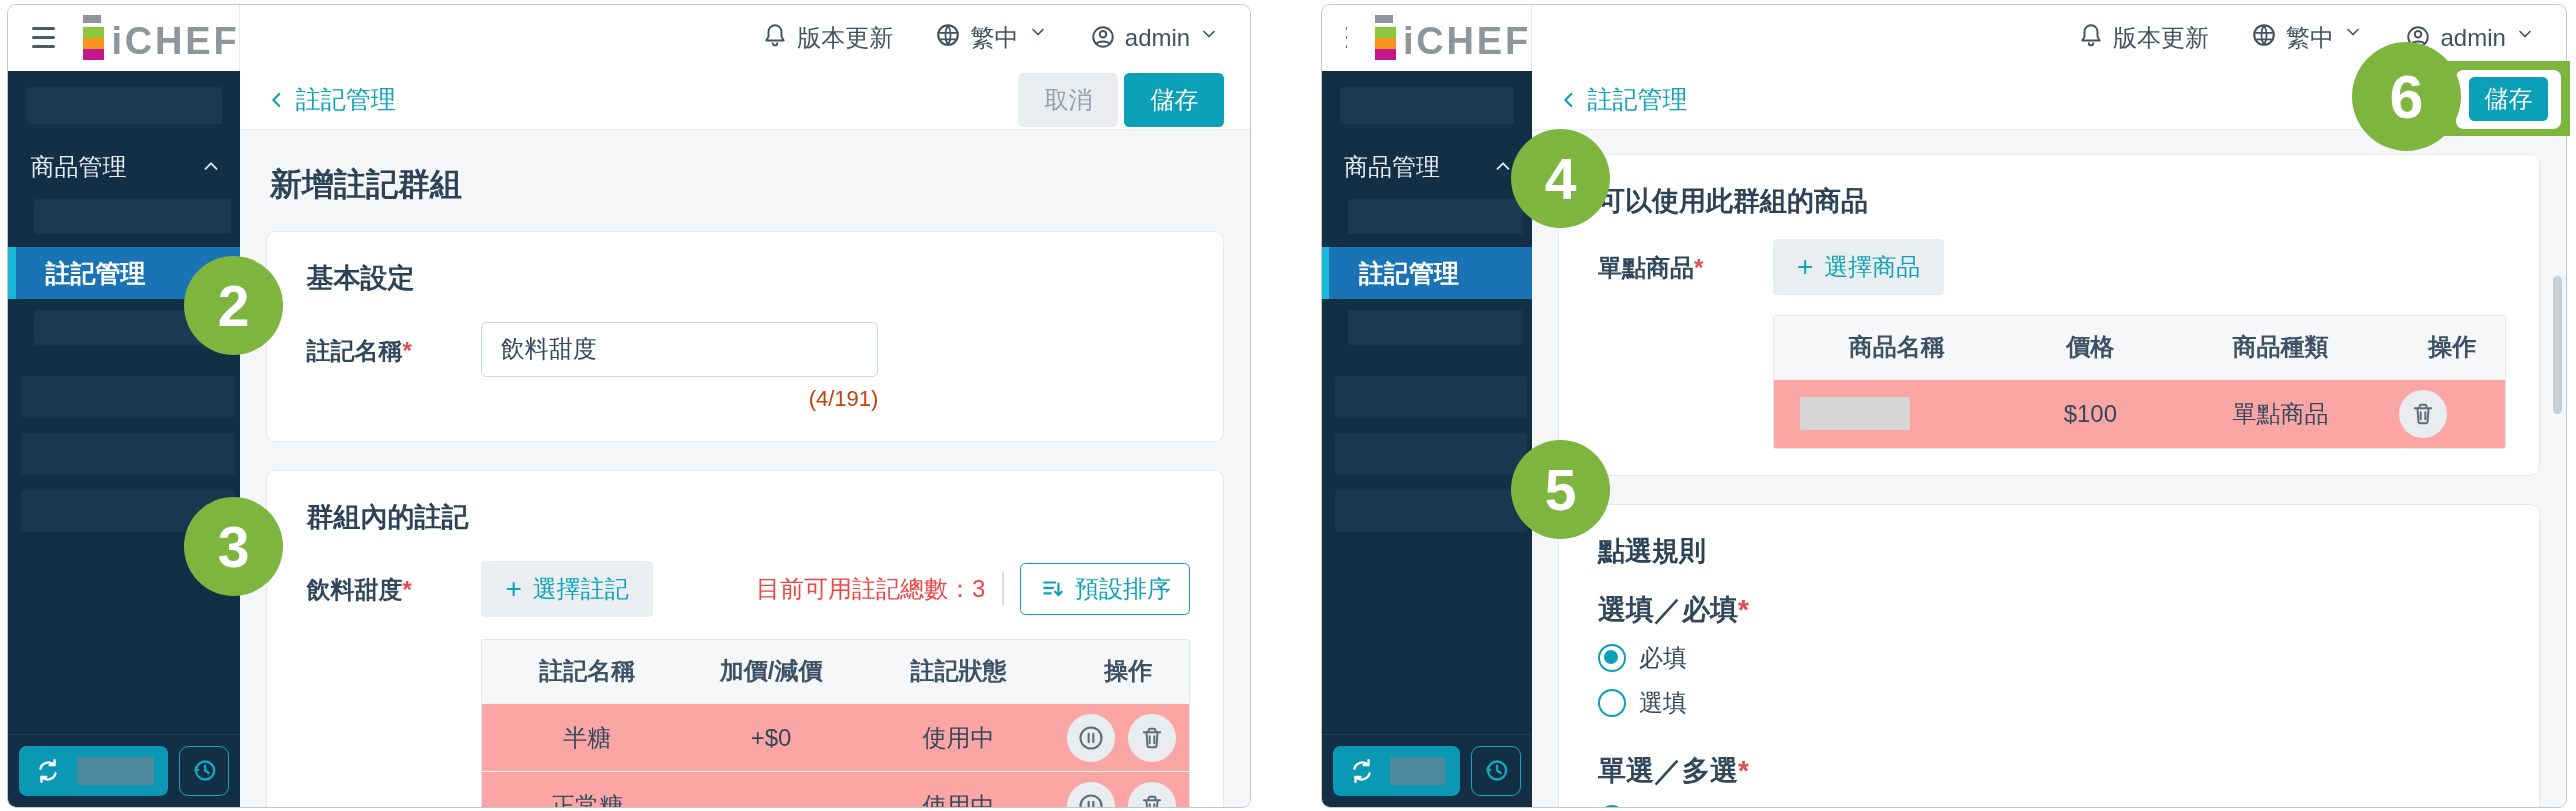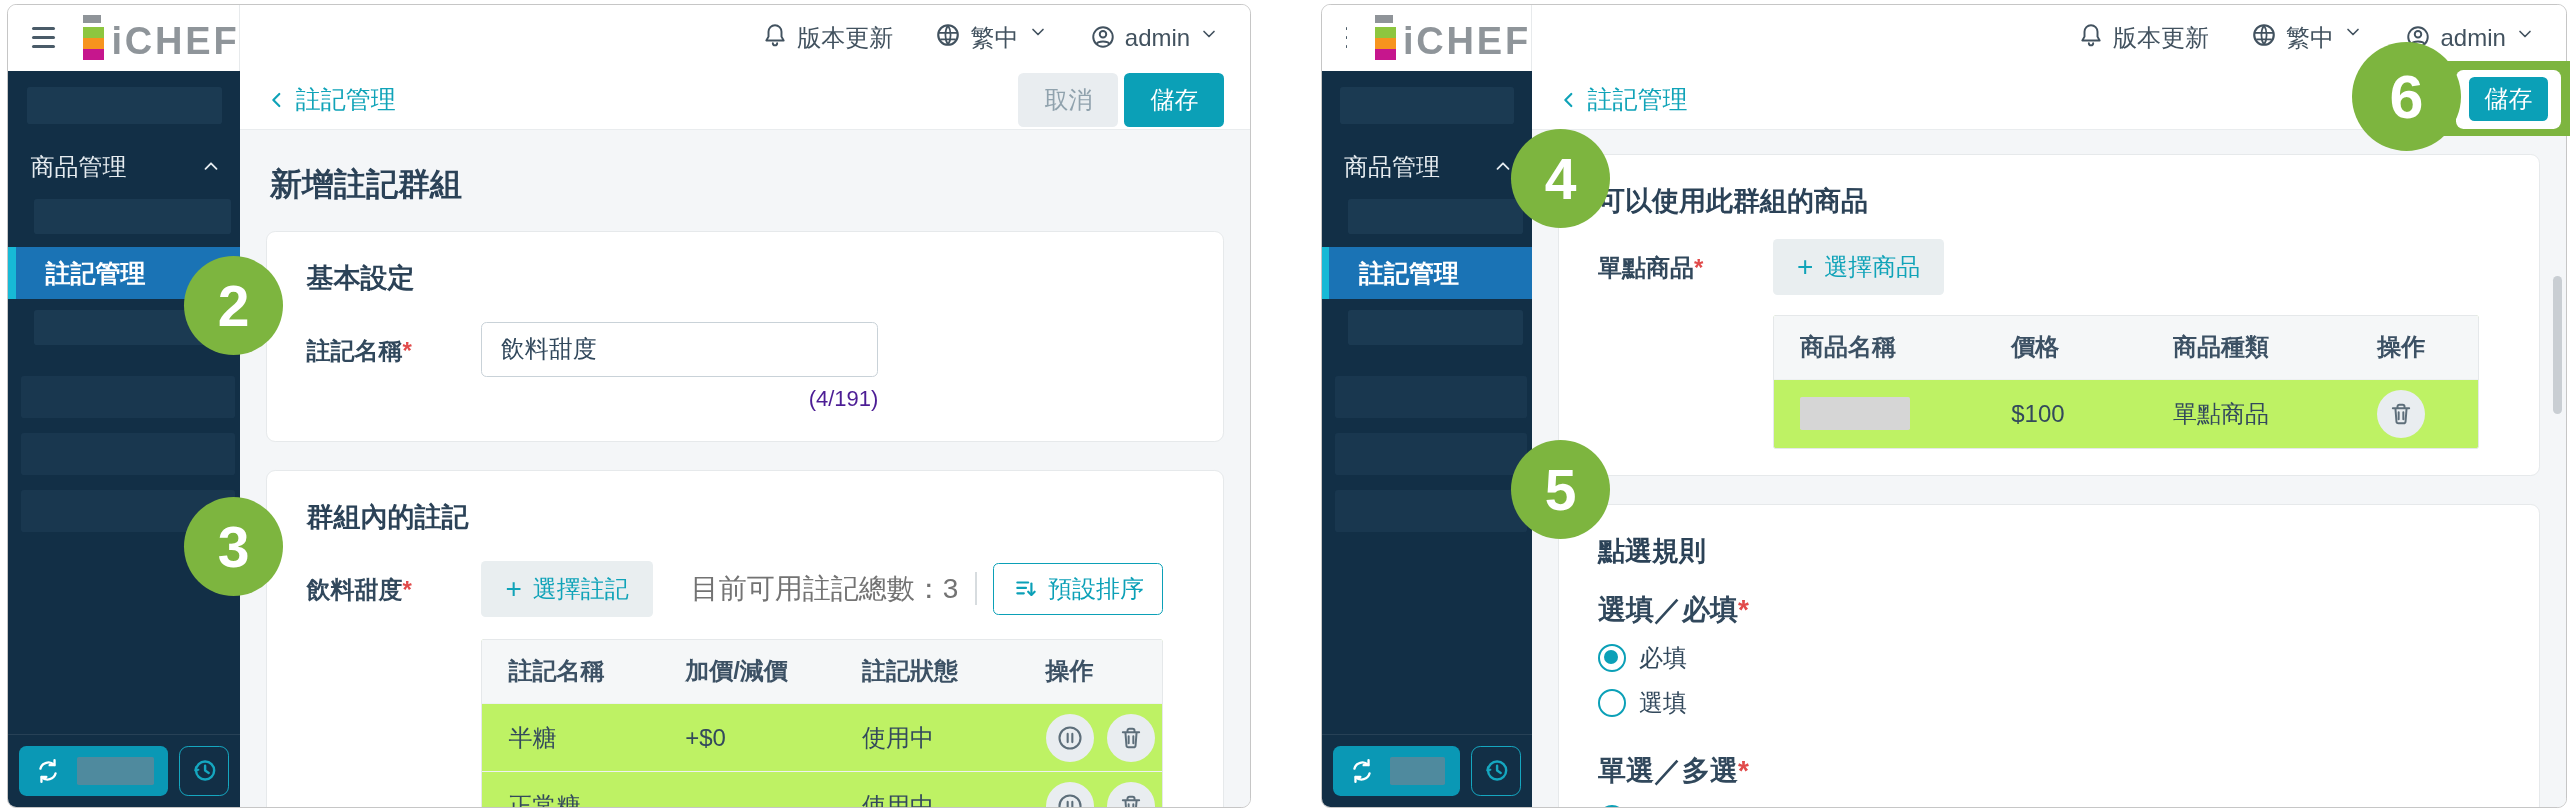--- a/index.html
+++ b/index.html
@@ -70,44 +70,44 @@
   .crumb-actions { margin-left:auto; display:flex; gap:6px; }
   .btn { border:none; font-family:inherit; font-size:24px; border-radius:5.5px;
          padding:11px 26px; cursor:pointer; }
   .btn-cancel { background:#e9edf0; color:#90a2ad; }
   .btn-save { background:#0ba0b7; color:#fff; }
   .content { flex:1; background:#f4f6f8; padding:20px 26px 0 26px; overflow:hidden; }
   .page-title { font-size:32px; font-weight:700; color:#2b4257; margin:13px 0 24px 3.7px; }
 
   
   .card { background:#fff; border:1.8px solid #e6e9eb; border-radius:9.2px;
-          padding:28px 60px 29px 39px; margin-bottom:28px; }
+          padding:28px 33px 29px 39px; margin-bottom:28px; }
   .card-heading { font-size:27px; font-weight:700; color:#2b4257; }
   .field-row { display:flex; margin-top:26px; }
   .field-label { width:175px; flex-shrink:0; font-size:24px; font-weight:700;
                  color:#31485c; padding-top:13px; }
   .req { color:#e14b4b; }
   .text-input { width:397px; height:55px; border:1.8px solid #c9d2d8; border-radius:5.5px;
                 font-size:24px; color:#31485c; padding:0 18.4px; background:#fff;
                 font-family:inherit; outline:none; }
-  .char-counter { width:397px; text-align:right; font-size:22px; color:#4c1d95; margin-top:9.2px; }
+  .char-counter { width:397px; text-align:right; font-size:22px; color:#c2410c; margin-top:9.2px; }
 
   .toolbar { display:flex; align-items:center; }
   .add-btn { display:flex; align-items:center; gap:11px; background:#e9eef0;
              color:#10a3b8; font-size:24px; border:none; border-radius:4.6px;
              padding:12px 24px; cursor:pointer; font-family:inherit; }
   .add-btn .plus { font-size:28px; line-height:20px; font-weight:400; }
   .toolbar-spacer { flex:1; }
-  .avail-info { font-size:28px; color:#737373; white-space:nowrap; }
+  .avail-info { font-size:24px; color:#ef4444; white-space:nowrap; }
   .v-divider { width:1.8px; height:33px; background:#d7dcdf; margin:0 16.6px; }
   .sort-btn { display:flex; align-items:center; gap:9.2px; background:#fff;
               border:1.8px solid #0ba0b7; color:#0ba0b7; font-size:24px;
               border-radius:5.5px; padding:9.2px 18.4px; cursor:pointer; font-family:inherit; }
 
-  .tbl { margin-top:22px; border:1.8px solid #e5e8ea; border-radius:2.8px; background:#bef264; }
+  .tbl { margin-top:22px; border:1.8px solid #e5e8ea; border-radius:2.8px; background:#fca5a5;text-align:center; }
   .tbl-head { display:flex; background:#f5f7f8; }
   .tbl-head > div { padding:15.6px 0 15.6px 26px; font-size:24px; font-weight:700; color:#3c5164; }
   .tbl-row { display:flex; border-top:1.8px solid #eef1f2; align-items:center; }
   .tbl-row > div { padding:17.5px 0 17.5px 26px; font-size:24px; color:#33495c; }
   .col-a { flex:0 0 26%; } .col-b { flex:0 0 26%; } .col-c { flex:0 0 27%; } .col-d { flex:1; }
   .colr-a { flex:0 0 30%; } .colr-b { flex:0 0 23%; } .colr-c { flex:0 0 29%; } .colr-d { flex:1; }
   .action-cell { display:flex; gap:13px; padding-top:9.2px !important; padding-bottom:9.2px !important; }
   .icon-circle { width:48px; height:48px; border-radius:50%; background:#e9edf0;
                  color:#5d6e7a; display:flex; align-items:center; justify-content:center;
                  border:none; cursor:pointer; }

